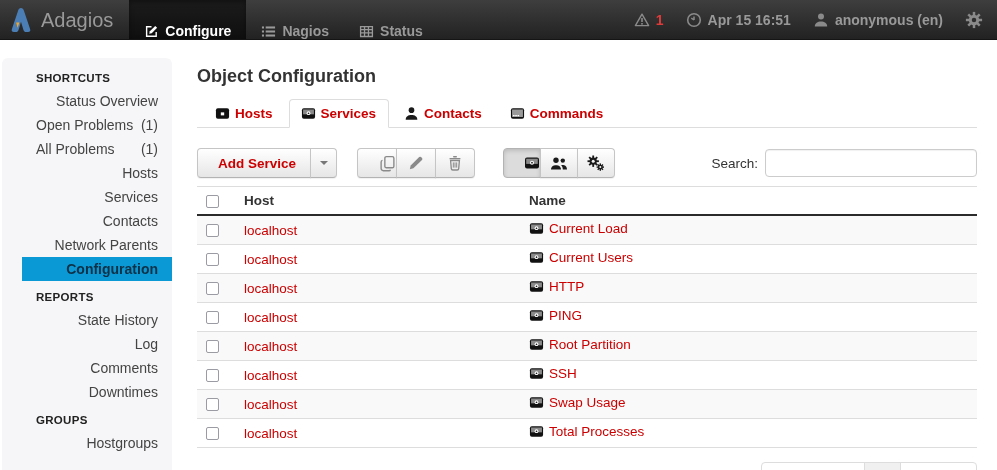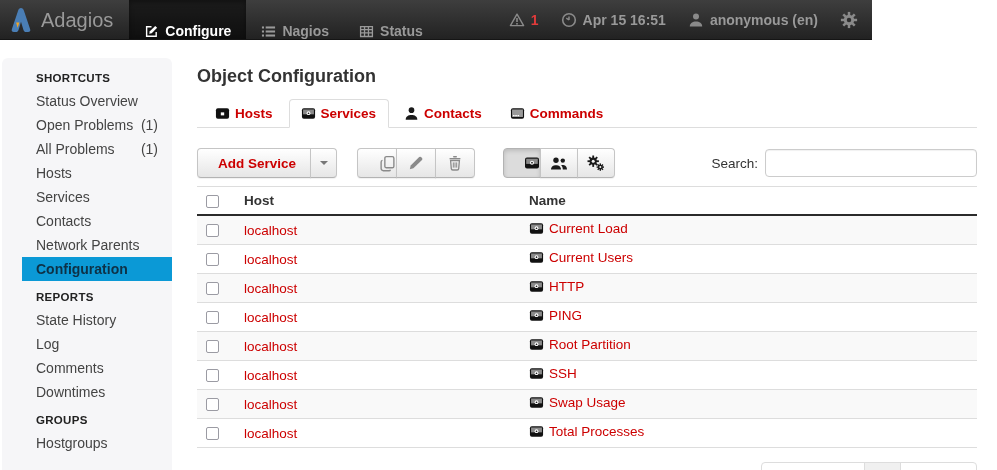--- a/index.html
+++ b/index.html
@@ -6,21 +6,21 @@
   html,body { margin:0; padding:0; }
   body {
     width:997px; height:470px; overflow:hidden;
     font-family:"Liberation Sans", sans-serif;
     background:#fff; color:#333; position:relative;
   }
   a { text-decoration:none; cursor:pointer; }
 
   
   .navbar {
-    position:absolute; left:0; top:0; width:872px; height:40px;
+    position:absolute; left:0; top:0; width:997px; height:40px;
     background:linear-gradient(#3e3e3e,#222);
     border-bottom:1px solid #151515;
     display:flex; align-items:stretch;
   }
   .brand { display:flex; align-items:center; gap:9px; padding:0 16px 0 10px; }
   .brand-name { color:#999; font-size:20px; line-height:40px; }
   .nav-menu { display:flex; align-items:stretch; }
   .nav-item {
     display:flex; align-items:flex-end; gap:6px; padding:0 15px;
     color:#999; font-weight:bold; font-size:14px;
@@ -43,21 +43,21 @@
     position:absolute; left:2px; top:58px; width:170px; height:412px;
     background:#f6f6f8; border-radius:6px 6px 0 0;
     padding-top:4px; font-size:14px;
   }
   .side-header {
     font-size:11.5px; font-weight:bold; color:#222;
     letter-spacing:.3px; padding:10px 12px 5px 34px;
   }
   .side-item {
     display:flex; align-items:center; color:#444;
-    padding:3px 14px 3px 34px; line-height:18px;
+    padding:3px 14px 3px 34px; line-height:18px;justify-content:flex-end;
   }
   .side-item .count { margin-left:auto; }
   .side-item.active {
     background:#0b99d6; color:#0e3146; font-weight:bold;
     margin-left:20px; padding-left:14px;
   }
 
   
   .main { position:absolute; left:197px; top:58px; width:780px; }
   .page-title { font-size:18px; font-weight:bold; color:#333; margin:8px 0 12px; }

